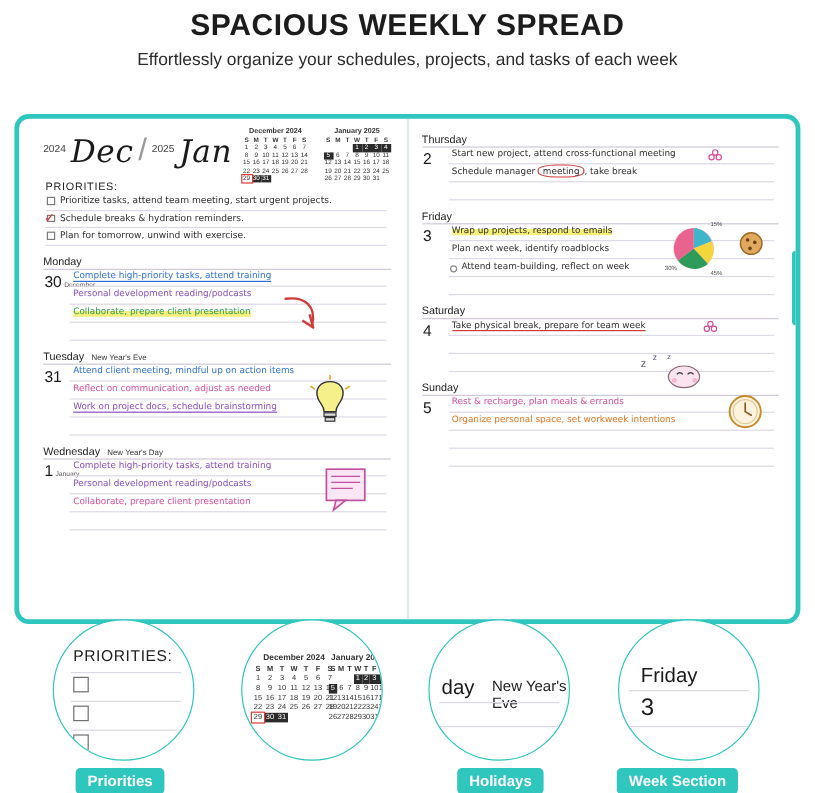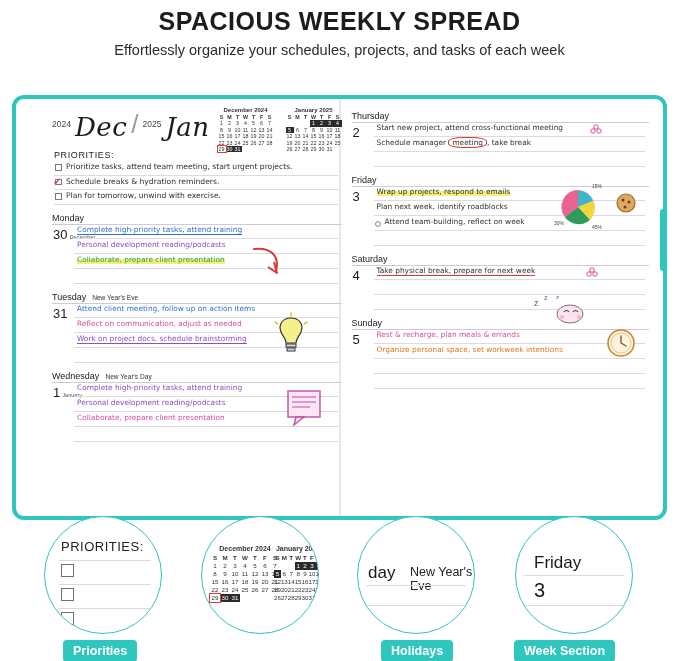--- a/index.html
+++ b/index.html
@@ -48,21 +48,21 @@
     position: absolute;
     right: -9px; top: 110px;
     width: 12px; height: 62px;
     background: #2fc6bd;
     border-radius: 3px;
   }
   .lpage, .rpage {
     position: absolute; top: 0; height: 100%;
     padding: 10px 14px 6px 16px;
   }
-  .lpage { left: 16px; width: 50%; padding-left: 20px; }
+  .lpage { left: 0; width: 50%; padding-left: 20px; }
   .rpage { right: 0; width: 50%; padding-left: 12px; }
 
   
   .mheader { display: flex; align-items: flex-end; gap: 4px; }
   .yr { font-size: 8.5px; color: #444; padding-bottom: 13px; }
   .mon {
     font-family: "DejaVu Serif", serif;
     font-size: 26px; font-style: italic; color: #1a1a1a;
     letter-spacing: .5px;
   }
@@ -354,21 +354,21 @@
 
       <div class="day">
         <div class="day-hd">
           <span class="day-name">Tuesday</span>
           <span class="day-note">New Year's Eve</span>
         </div>
         <div class="day-body">
           <div class="daynum">31</div>
           <div class="ln-row">
             <div class="ln"></div>
-            <div class="tx c-blue">Attend client meeting, follow up on action items</div>
+            <div class="tx c-blue">Attend client meeting, mindful up on action items</div>
           </div>
           <div class="ln-row">
             <div class="ln"></div>
             <div class="tx c-pink">Reflect on communication, adjust as needed</div>
           </div>
           <div class="ln-row">
             <div class="ln"></div>
             <div class="tx c-purple u-purple">Work on project docs, schedule brainstorming</div>
           </div>
           <div class="ln-row">
@@ -487,21 +487,21 @@
       </div>
 
       <div class="day">
         <div class="day-hd">
           <span class="day-name">Saturday</span>
         </div>
         <div class="day-body">
           <div class="daynum">4</div>
           <div class="ln-row">
             <div class="ln"></div>
-            <div class="tx c-dark u-red">Take physical break, prepare for next week</div>
+            <div class="tx c-dark u-red">Take physical break, prepare for team week</div>
             <svg class="doodle" style="left:212px; top:1px;" width="12" height="12" viewBox="0 0 12 12">
               <circle cx="6" cy="3" r="2.2" fill="none" stroke="#d64f9a" stroke-width="1"></circle>
               <circle cx="3" cy="7" r="2.2" fill="none" stroke="#d64f9a" stroke-width="1"></circle>
               <circle cx="9" cy="7" r="2.2" fill="none" stroke="#d64f9a" stroke-width="1"></circle>
             </svg>
           </div>
           <div class="ln-row">
             <div class="ln"></div>
           </div>
           <div class="ln-row">

